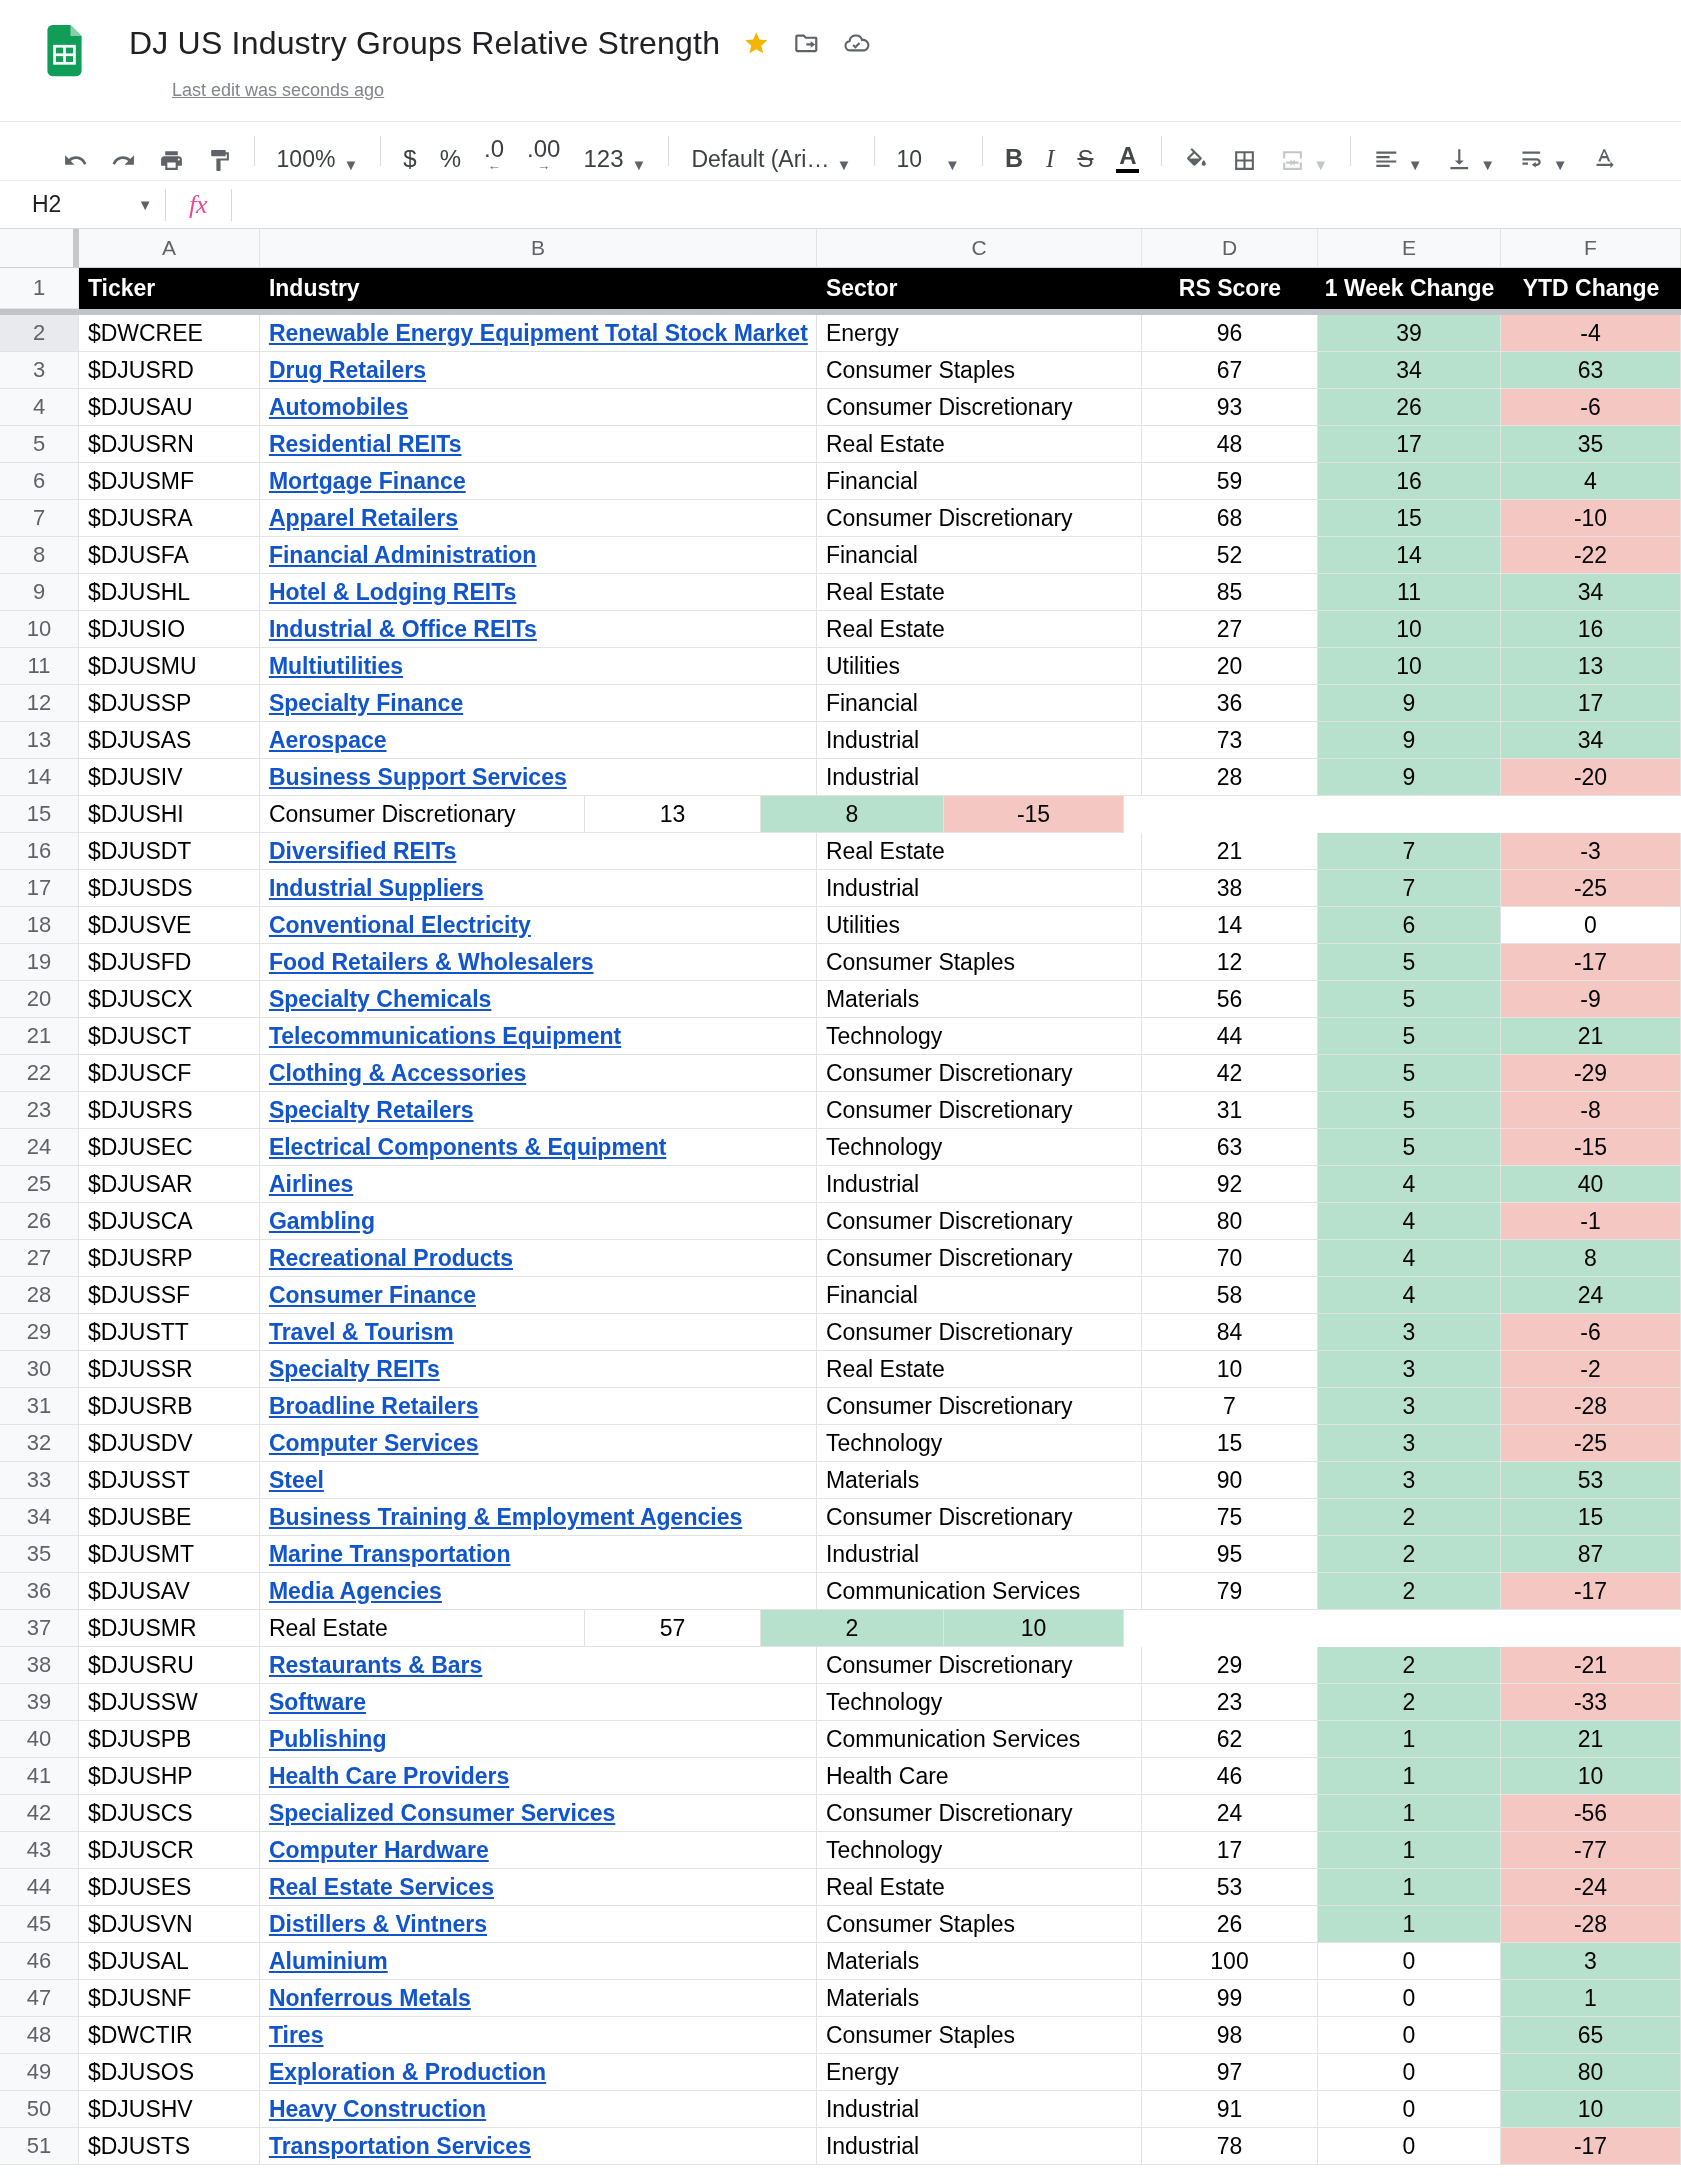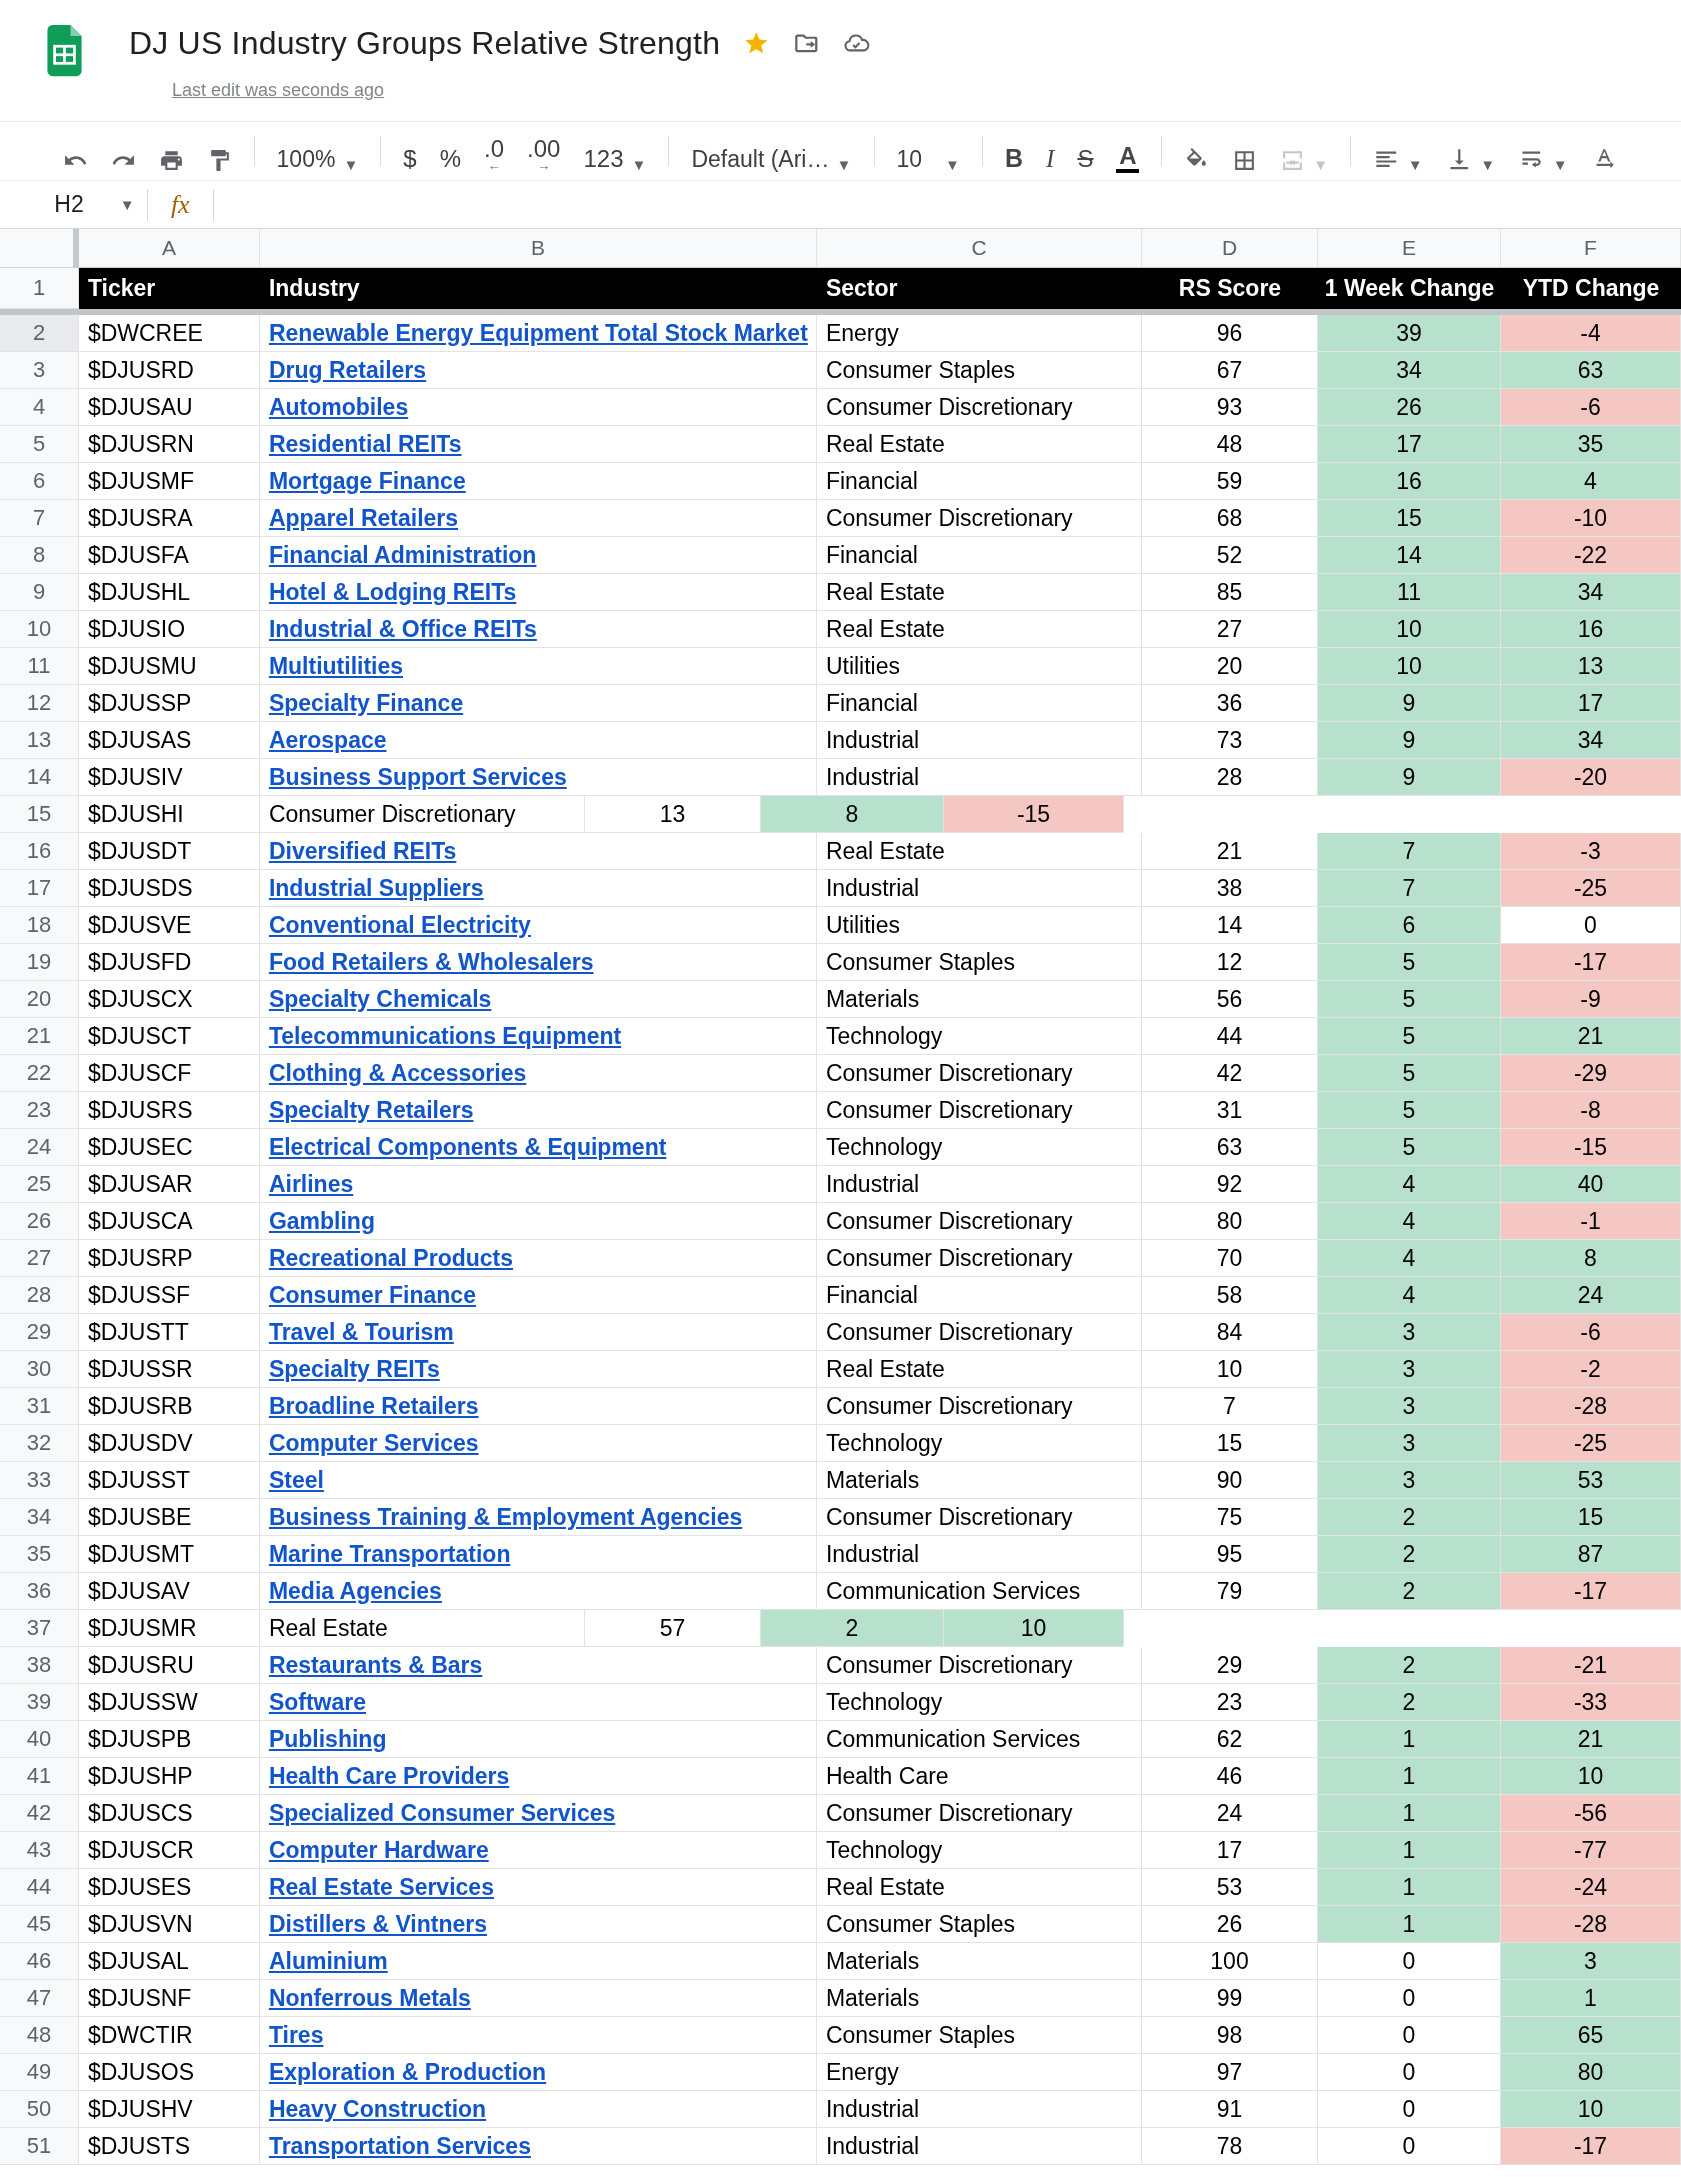--- a/index.html
+++ b/index.html
@@ -30,24 +30,24 @@
   .bold-b{font-weight:bold;font-size:25px;}
   .ital-i{font-style:italic;font-size:25px;font-family:"Liberation Serif",serif;}
   .strike-s{font-size:24px;text-decoration:line-through;}
   .tc-a{font-size:24px;font-weight:bold;line-height:1;border-bottom:4.4px solid #000;padding:0 2.7px 0.9px 2.7px;}
   .fontbox{min-width:160px;justify-content:flex-start;}
   .sizebox{min-width:53px;}
   svg.ticon{display:block;}
 
   
   .formulabar{height:48px;border-bottom:0.9px solid #d7d9db;display:flex;align-items:center;box-sizing:border-box;}
-  .namebox{width:133px;padding-left:14px;font-size:23px;color:#202124;display:flex;align-items:center;justify-content:flex-end;gap:28px;}
+  .namebox{width:133px;padding-left:32px;font-size:23px;color:#202124;display:flex;align-items:center;justify-content:space-between;gap:28px;}
   .namebox .caret{margin-right:12.4px;}
   .fdiv{width:0.9px;height:32px;background:#d5d7d9;}
-  .fx{font-family:"Liberation Serif",serif;font-style:italic;color:#a16207;font-size:26px;padding:0 23px;}
+  .fx{font-family:"Liberation Serif",serif;font-style:italic;color:#ec4899;font-size:26px;padding:0 23px;}
   .finput{flex:1;height:100%;}
 
   
   .grid{position:relative;}
   .rn{width:79px;flex:0 0 auto;}
   .cA{width:181px;flex:0 0 auto;}
   .cB{width:557px;flex:0 0 auto;}
   .cC{width:325px;flex:0 0 auto;}
   .cD{width:176px;flex:0 0 auto;}
   .cE{width:183px;flex:0 0 auto;}

